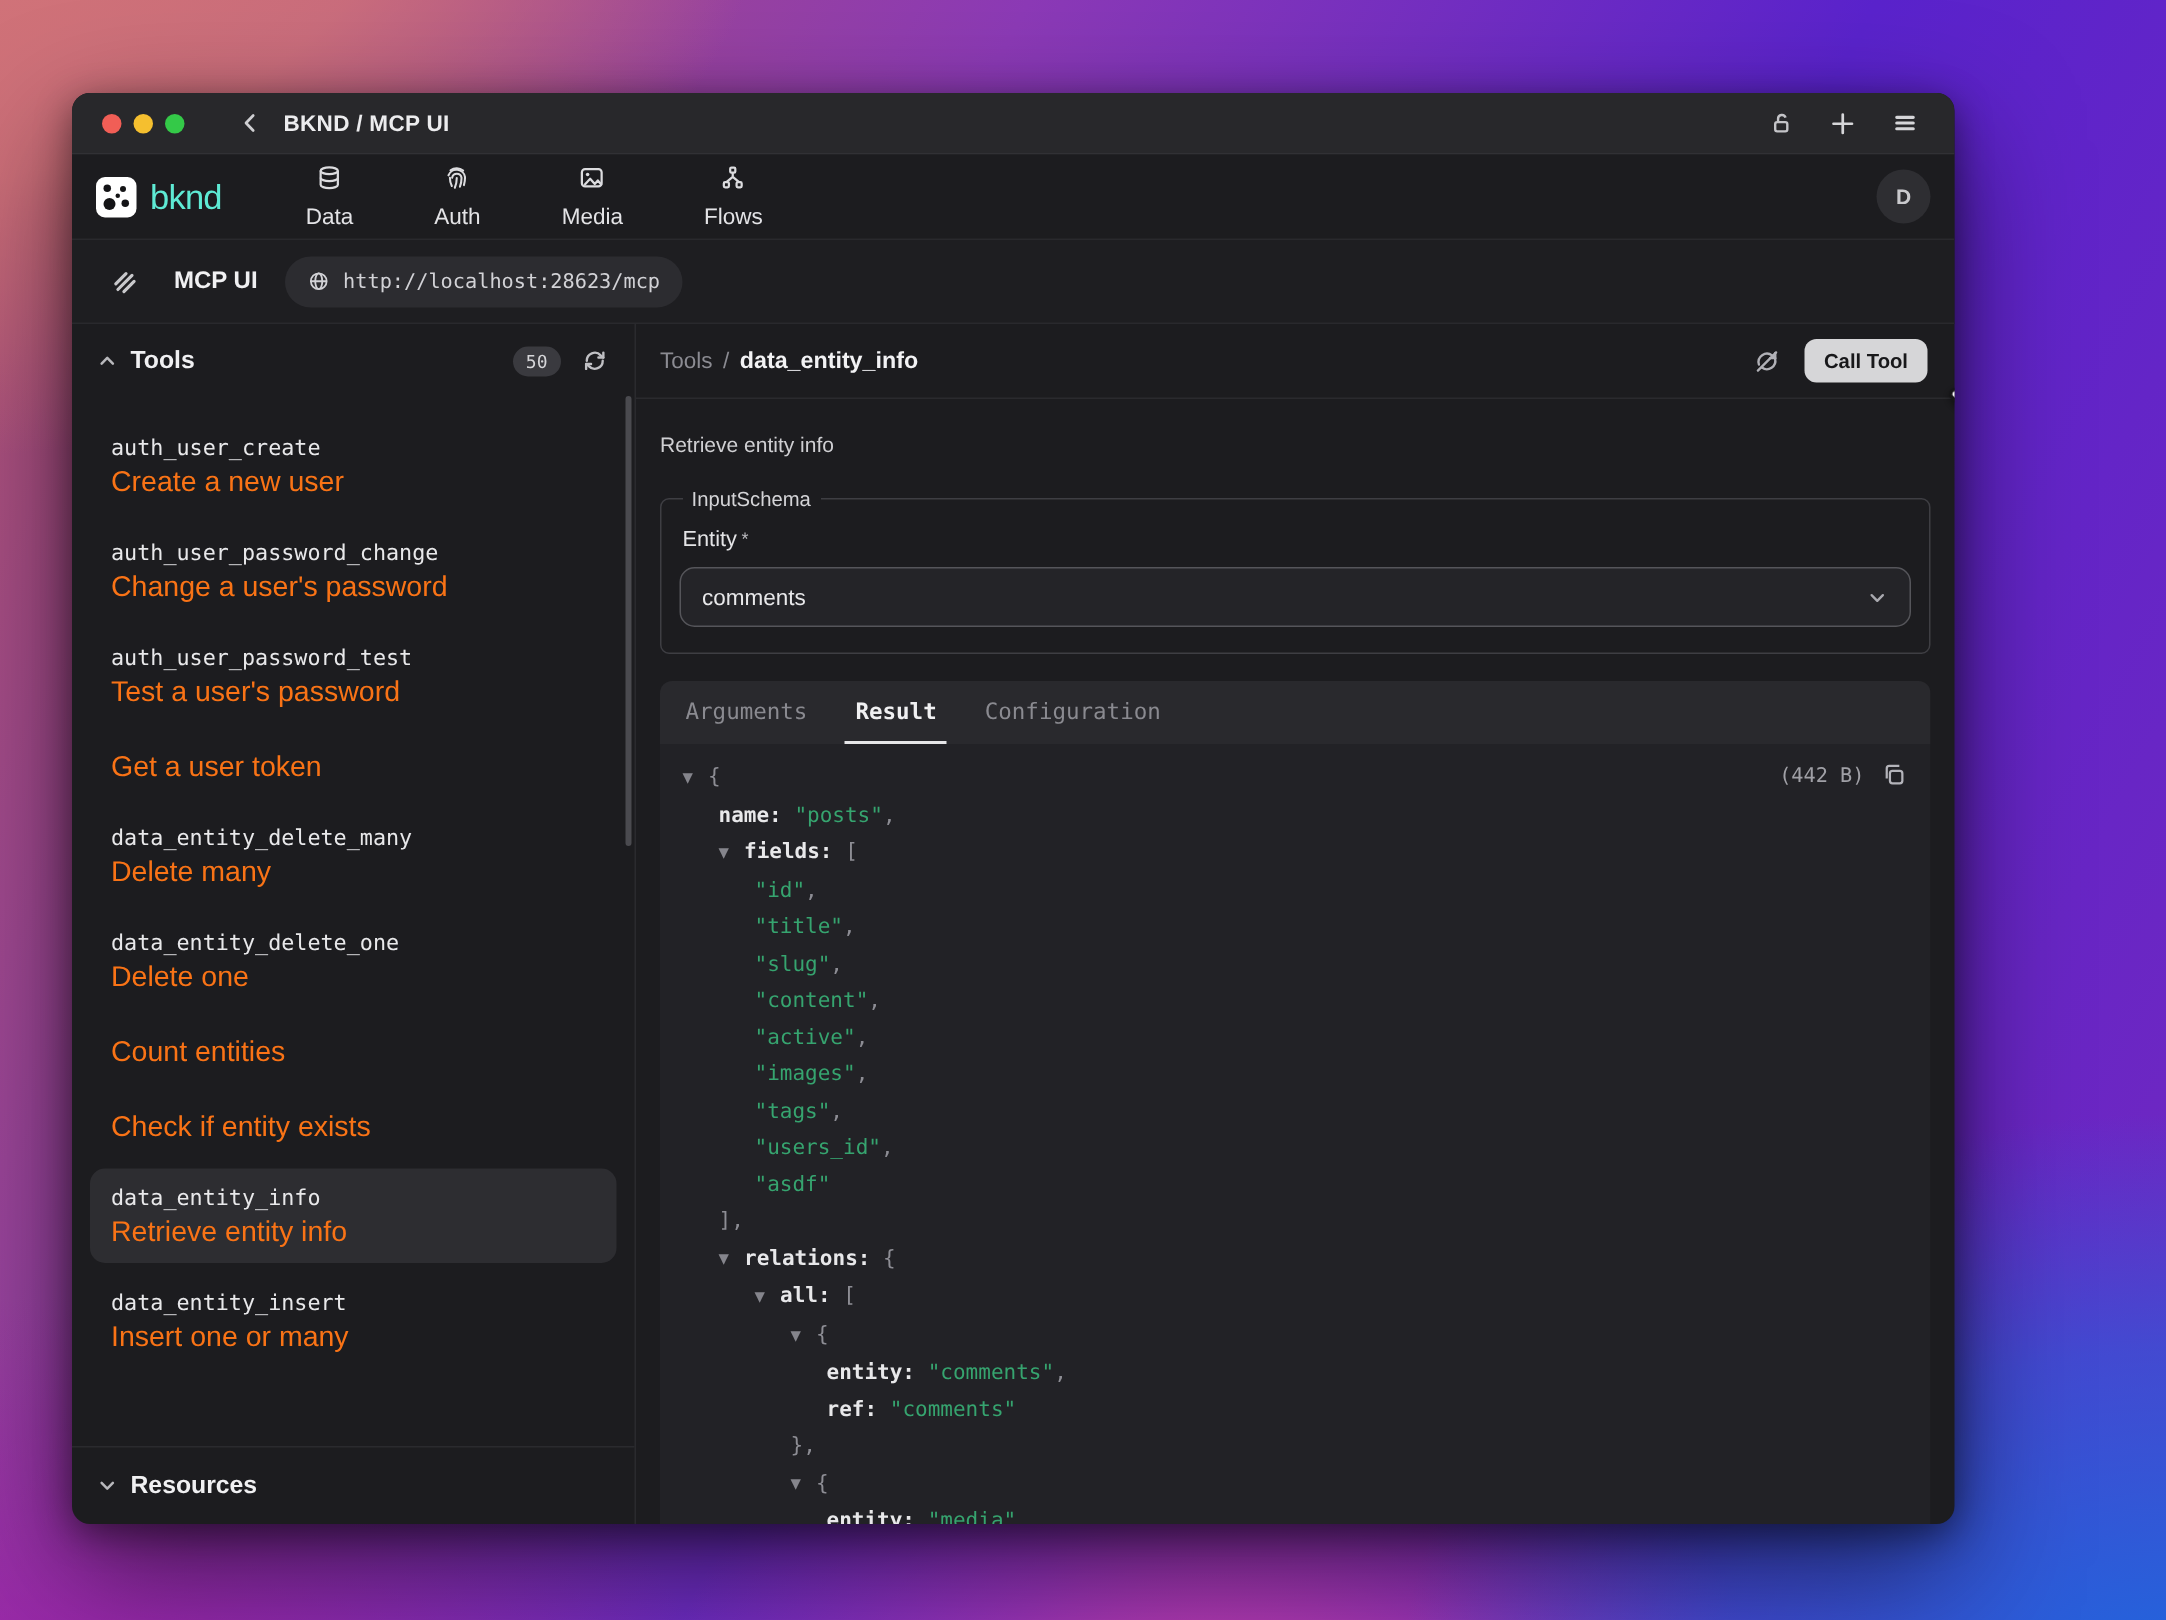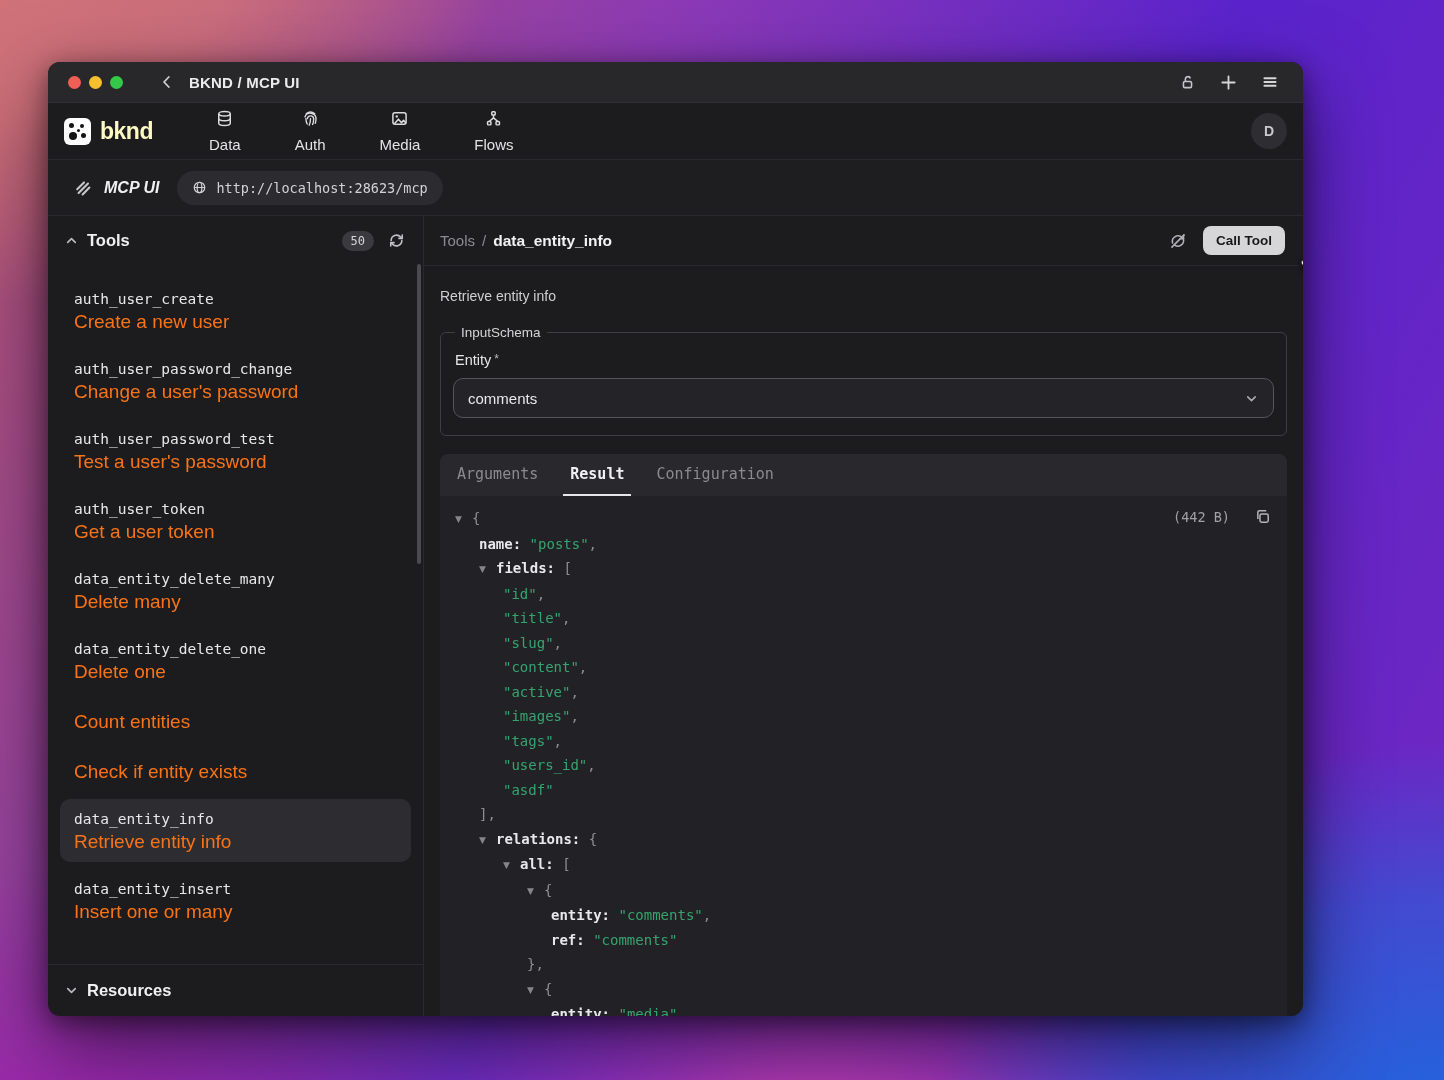--- a/index.html
+++ b/index.html
@@ -23,29 +23,29 @@
   .dot.r{background:#f15e56}.dot.y{background:#f5bf2f}.dot.g{background:#34c948}
   .back{margin-left:36px;display:flex;align-items:center;}
   .wtitle{margin-left:14px;color:#ececee;font-size:15px;font-weight:bold;letter-spacing:.2px;}
   .tb-right{margin-left:auto;display:flex;align-items:center;gap:24px;padding-right:24px;}
   
   .navbar{height:56px;flex:0 0 56px;background:#1c1c1f;display:flex;align-items:center;
     padding:0 16px;border-bottom:1px solid #29292d;}
   .brand{display:flex;align-items:center;gap:9px;}
   .brand-mark{width:27px;height:27px;border-radius:6px;background:#fff;position:relative;}
   .brand-mark i{position:absolute;border-radius:50%;background:#141416;}
-  .brand-text{color:#fef9c3;font-size:23px;font-weight:bold;letter-spacing:-.5px;text-align:right;}
+  .brand-text{color:#5eead4;font-size:23px;font-weight:normal;letter-spacing:-.5px;text-align:right;}
   .nav-items{display:flex;align-items:center;gap:54px;margin-left:56px;}
   .nav-item{display:flex;align-items:center;gap:9px;color:#e3e3e6;font-size:15px;cursor:default;flex-direction:column;}
   .avatar{margin-left:auto;width:36px;height:36px;border-radius:50%;background:#2e2e32;
     color:#c9c9cd;font-size:14px;font-weight:bold;display:flex;align-items:center;justify-content:center;}
   
   .mcpbar{height:55px;flex:0 0 55px;background:#1e1e21;display:flex;align-items:center;
     padding:0 26px;border-bottom:1px solid #29292d;}
-  .mcp-title{margin-left:12px;color:#f0f0f2;font-size:16px;font-weight:bold;font-style:italic;}
+  .mcp-title{margin-left:24px;color:#f0f0f2;font-size:16px;font-weight:bold;}
   .url-pill{margin-left:18px;height:34px;border-radius:17px;background:#2c2c30;display:flex;
     align-items:center;gap:9px;padding:0 15px;}
   .url-text{font-family:"DejaVu Sans Mono","Liberation Mono",monospace;font-size:13.5px;color:#d2d2d6;}
   
   .bodyrow{flex:1;display:flex;min-height:0;}
   .sidebar{width:375px;flex:0 0 375px;border-right:1px solid #2a2a2e;display:flex;
     flex-direction:column;min-height:0;position:relative;}
   .side-head{height:49px;flex:0 0 49px;display:flex;align-items:center;padding:0 18px 0 16px;}
   .side-head .hlabel{margin-left:8px;color:#f0f0f2;font-size:16.5px;font-weight:bold;}
   .side-head-right{margin-left:auto;display:flex;align-items:center;gap:14px;}
@@ -82,21 +82,21 @@
   .select-chev{margin-left:auto;display:flex;}
   .result-panel{flex:1;min-height:0;margin-top:18px;border-radius:8px 8px 0 0;overflow:hidden;
     display:flex;flex-direction:column;}
   .tabbar{height:42px;flex:0 0 42px;background:#29292d;display:flex;align-items:stretch;padding-left:10px;}
   .tab{display:flex;align-items:center;padding:0 7px;margin-right:18px;
     font-family:"DejaVu Sans Mono","Liberation Mono",monospace;font-size:15px;color:#8a8a90;
     border-bottom:2px solid transparent;box-sizing:border-box;}
   .tab.active{color:#f0f0f2;font-weight:bold;border-bottom-color:#e6e6e8;}
   .json-body{flex:1;min-height:0;background:#222226;position:relative;overflow:hidden;
     font-family:"DejaVu Sans Mono","Liberation Mono",monospace;font-size:14px;}
-  .json-meta{position:absolute;top:12px;right:16px;display:flex;align-items:center;gap:24px;}
+  .json-meta{position:absolute;top:12px;right:16px;display:flex;align-items:center;gap:11px;}
   .json-size{color:#a0a0a6;font-size:13.5px;}
   .json-lines{padding-top:10px;}
   .json-line{line-height:24.5px;white-space:pre;color:#8d8d94;}
   .tri{display:inline-block;width:17px;color:#85858c;font-size:9px;vertical-align:1px;
     font-family:"DejaVu Sans",sans-serif;}
   .jk{color:#e8e8ea;font-weight:bold;}
   .js{color:#36a46f;}
   .jp{color:#8d8d94;}
   
   .hand-cursor{position:absolute;left:1246px;top:175px;z-index:50;pointer-events:none;
@@ -248,21 +248,20 @@
             </div>
             <div class="tool-item">
               <div class="tool-name">auth_user_password_change</div>
               <div class="tool-desc">Change a user's password</div>
             </div>
             <div class="tool-item">
               <div class="tool-name">auth_user_password_test</div>
               <div class="tool-desc">Test a user's password</div>
             </div>
             <div class="tool-item">
-              <div class="tool-name">auth_user_token</div>
               <div class="tool-desc">Get a user token</div>
             </div>
             <div class="tool-item">
               <div class="tool-name">data_entity_delete_many</div>
               <div class="tool-desc">Delete many</div>
             </div>
             <div class="tool-item">
               <div class="tool-name">data_entity_delete_one</div>
               <div class="tool-desc">Delete one</div>
             </div>

